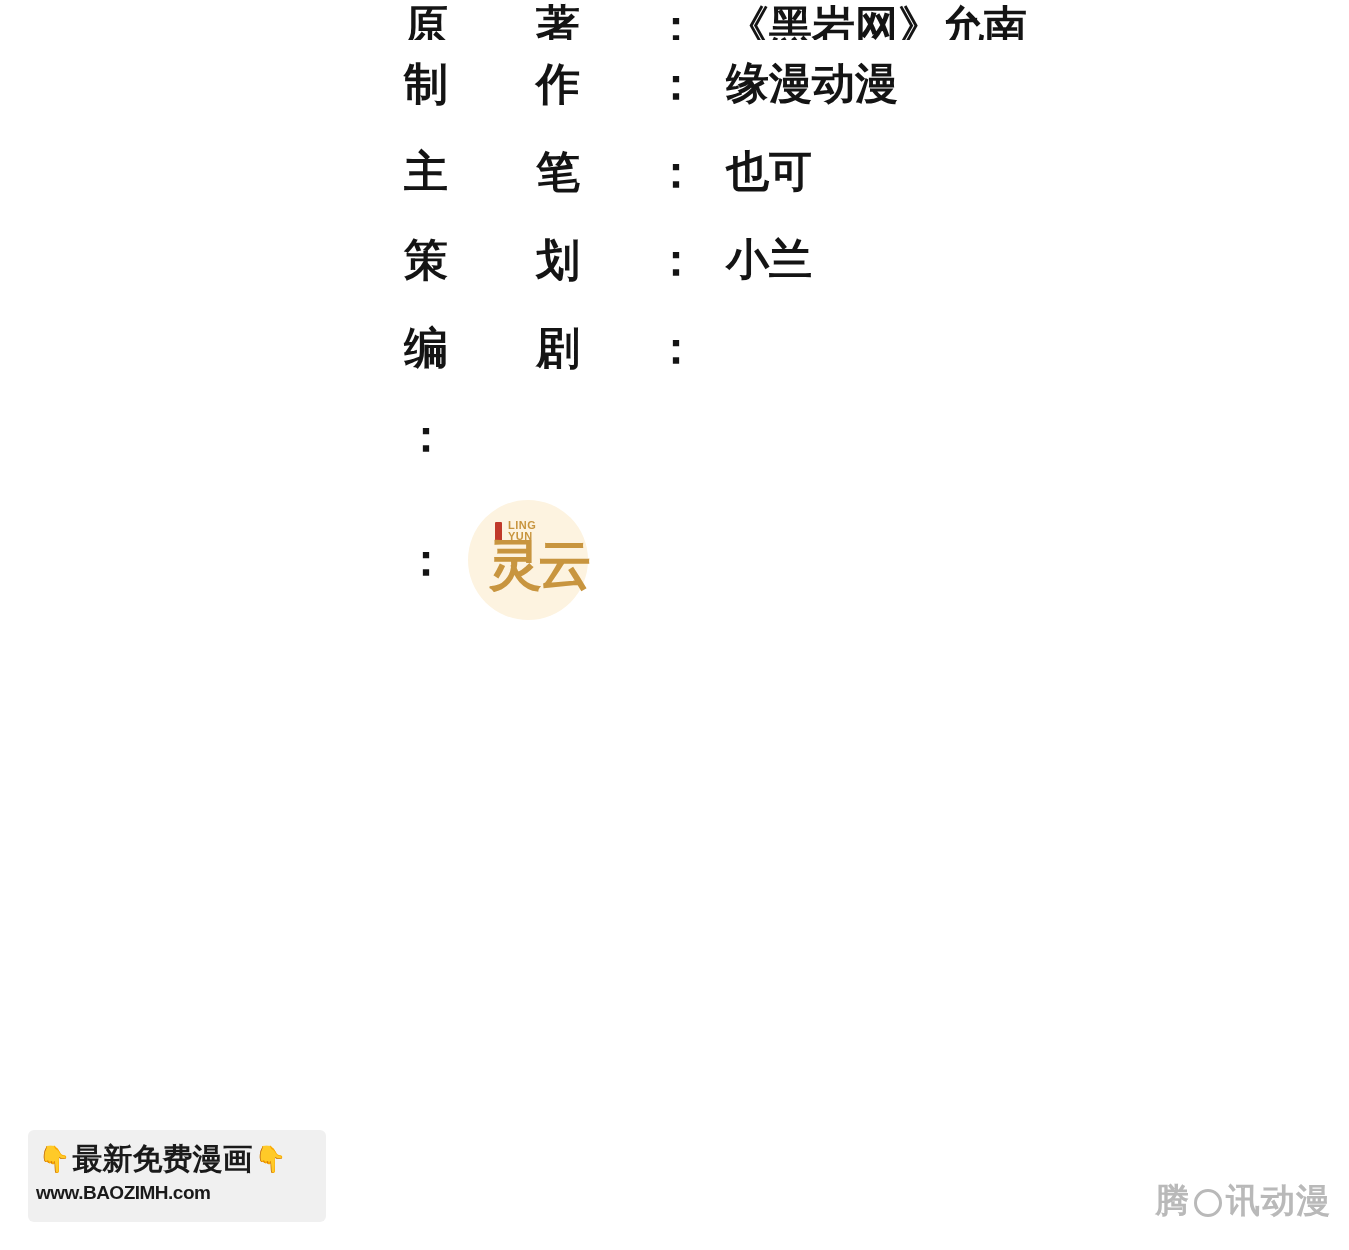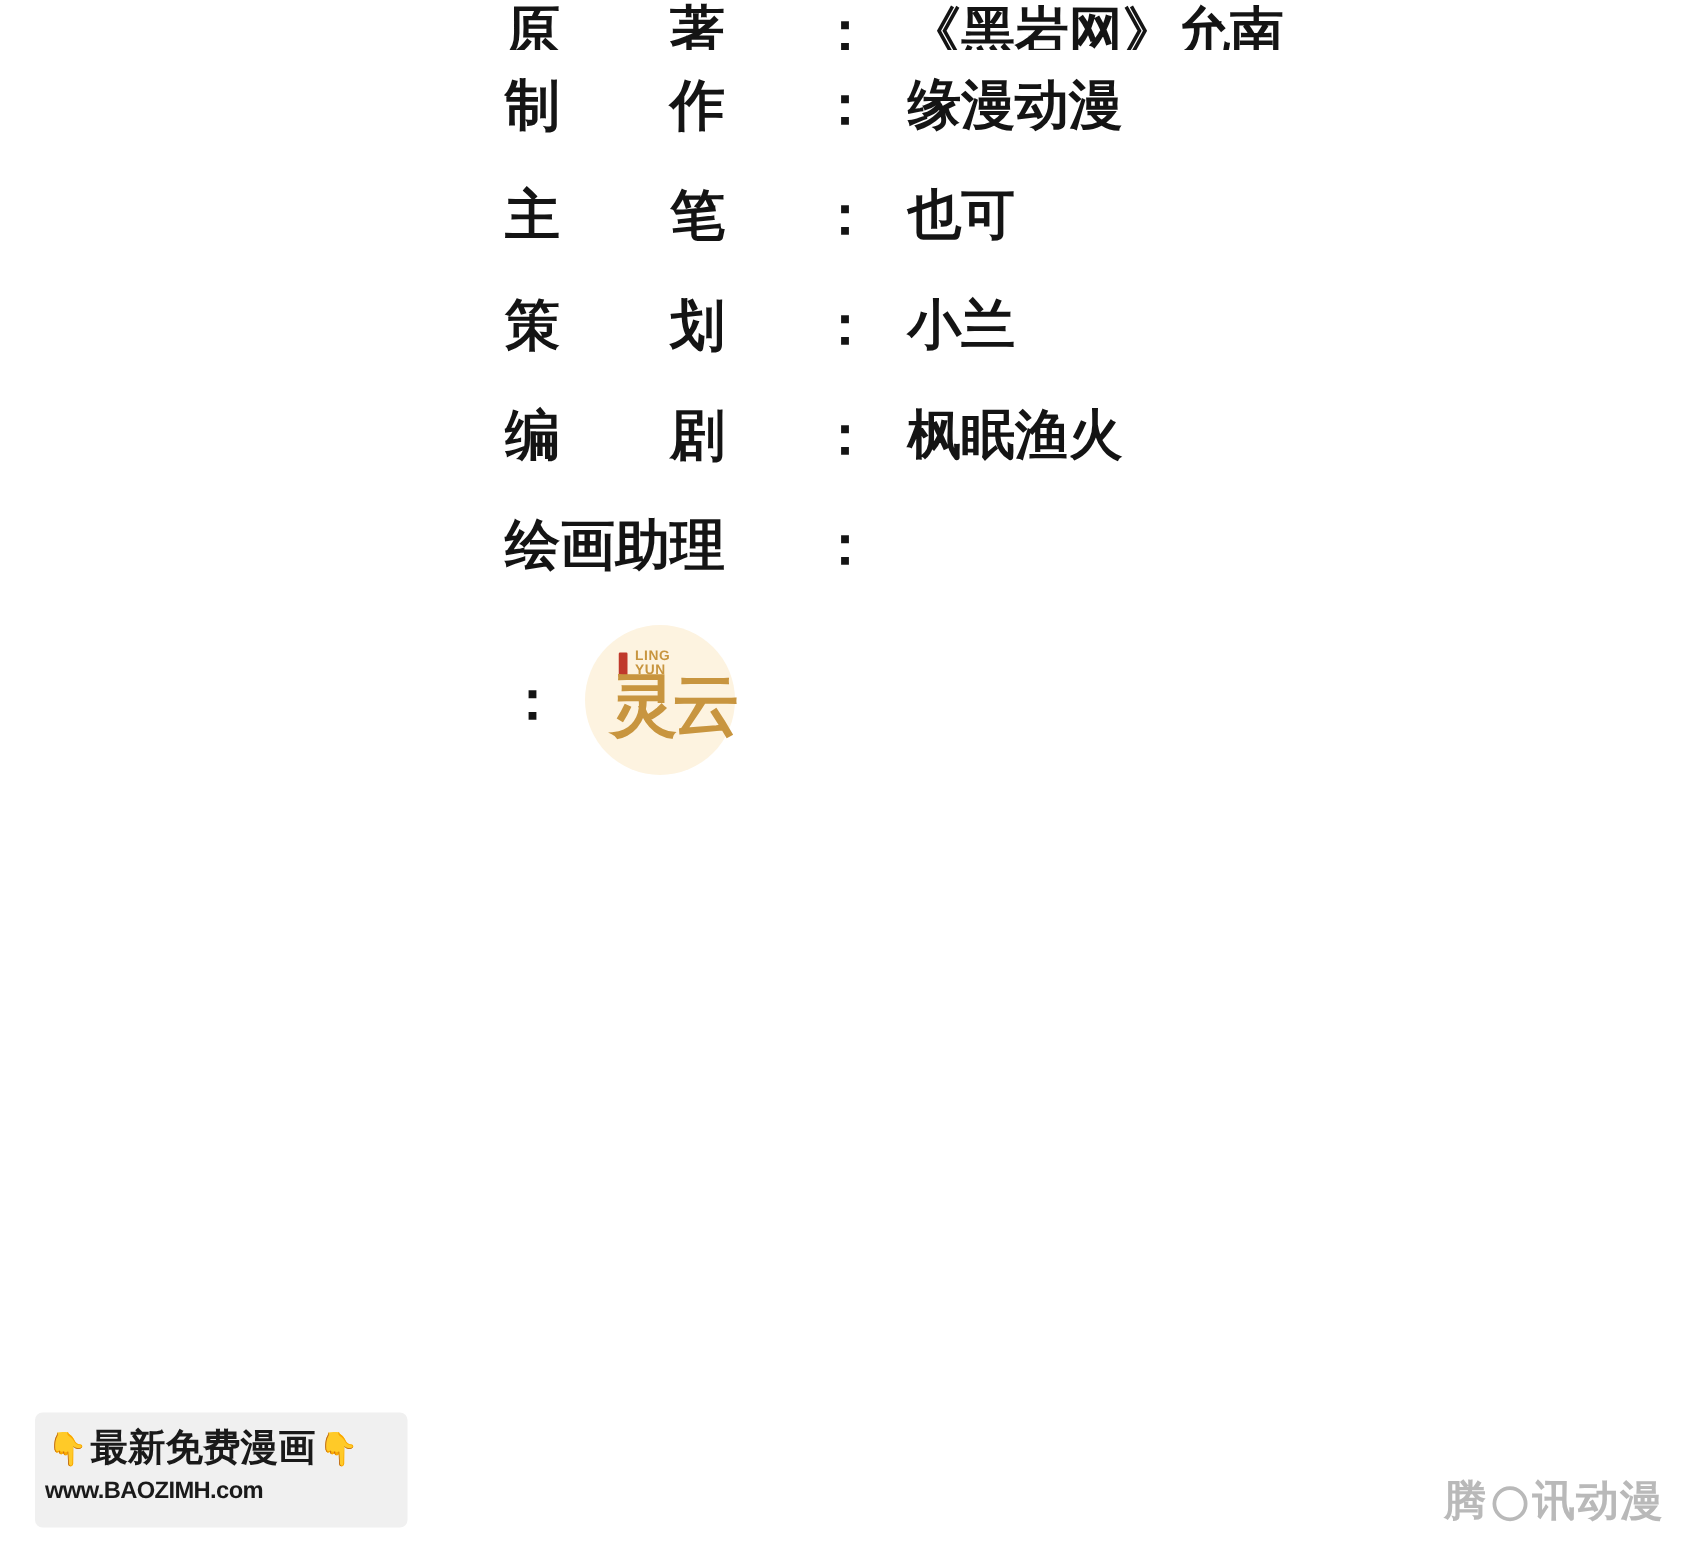--- a/index.html
+++ b/index.html
@@ -201,25 +201,23 @@
 
   <div class="credit-row">
     <div class="label-box">策　　划</div>
     <div class="colon">：</div>
     <div class="credit-value">小兰</div>
   </div>
 
   <div class="credit-row">
     <div class="label-box">编　　剧</div>
     <div class="colon">：</div>
-    <div class="credit-value">枫眠渔火</div>
-  </div>
-
-  <div class="credit-row">
-    <div class="label-box tight">绘画助理</div>
+  </div>
+
+  <div class="credit-row">
     <div class="colon">：</div>
   </div>
 
   <div class="credit-row row-editor">
     <div class="colon">：</div>
     <div class="logo">
       <div class="logo-pin"></div>
       <div class="logo-en">
         <span>LING</span><br>
         <span>YUN</span>

